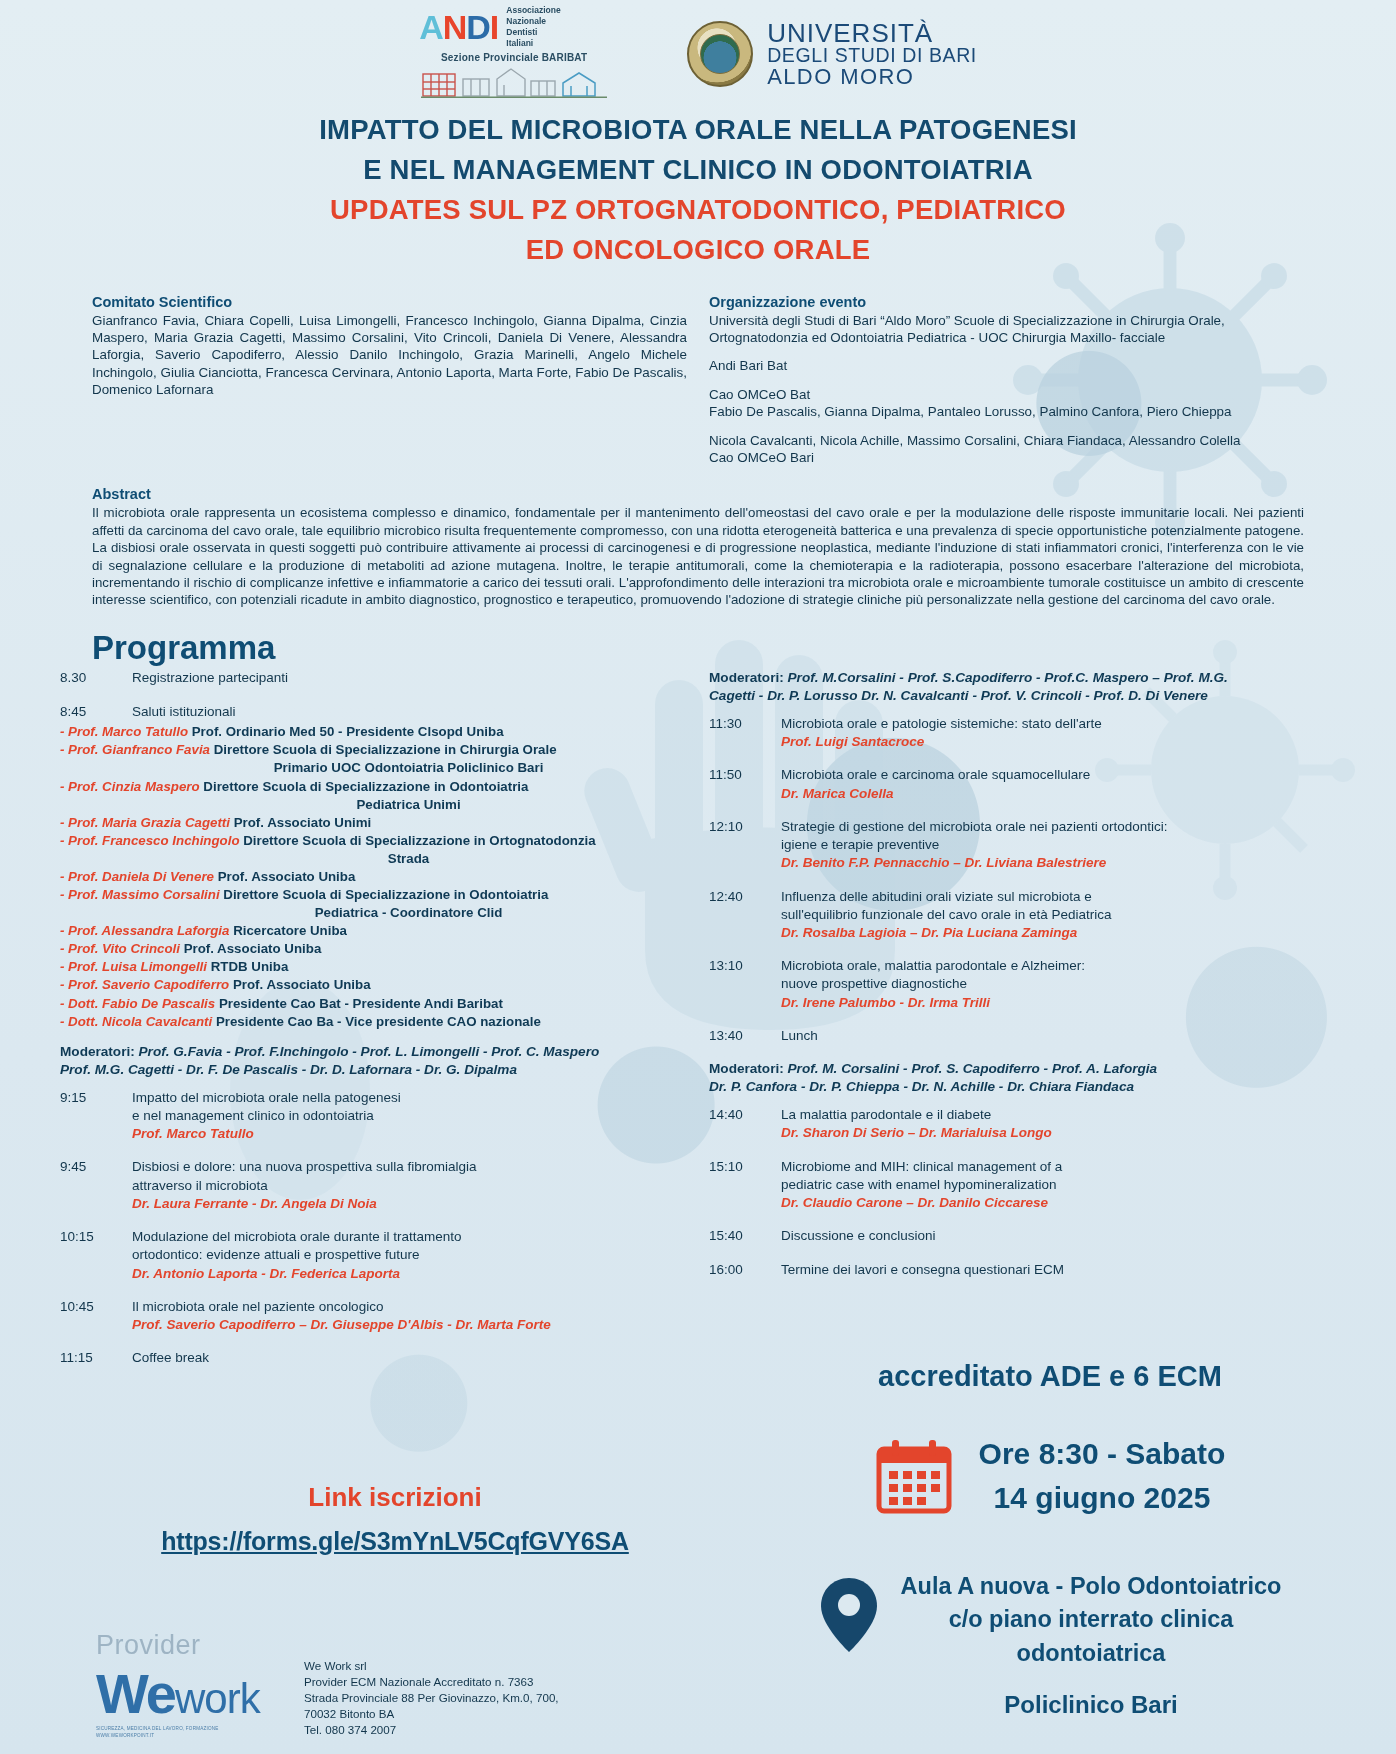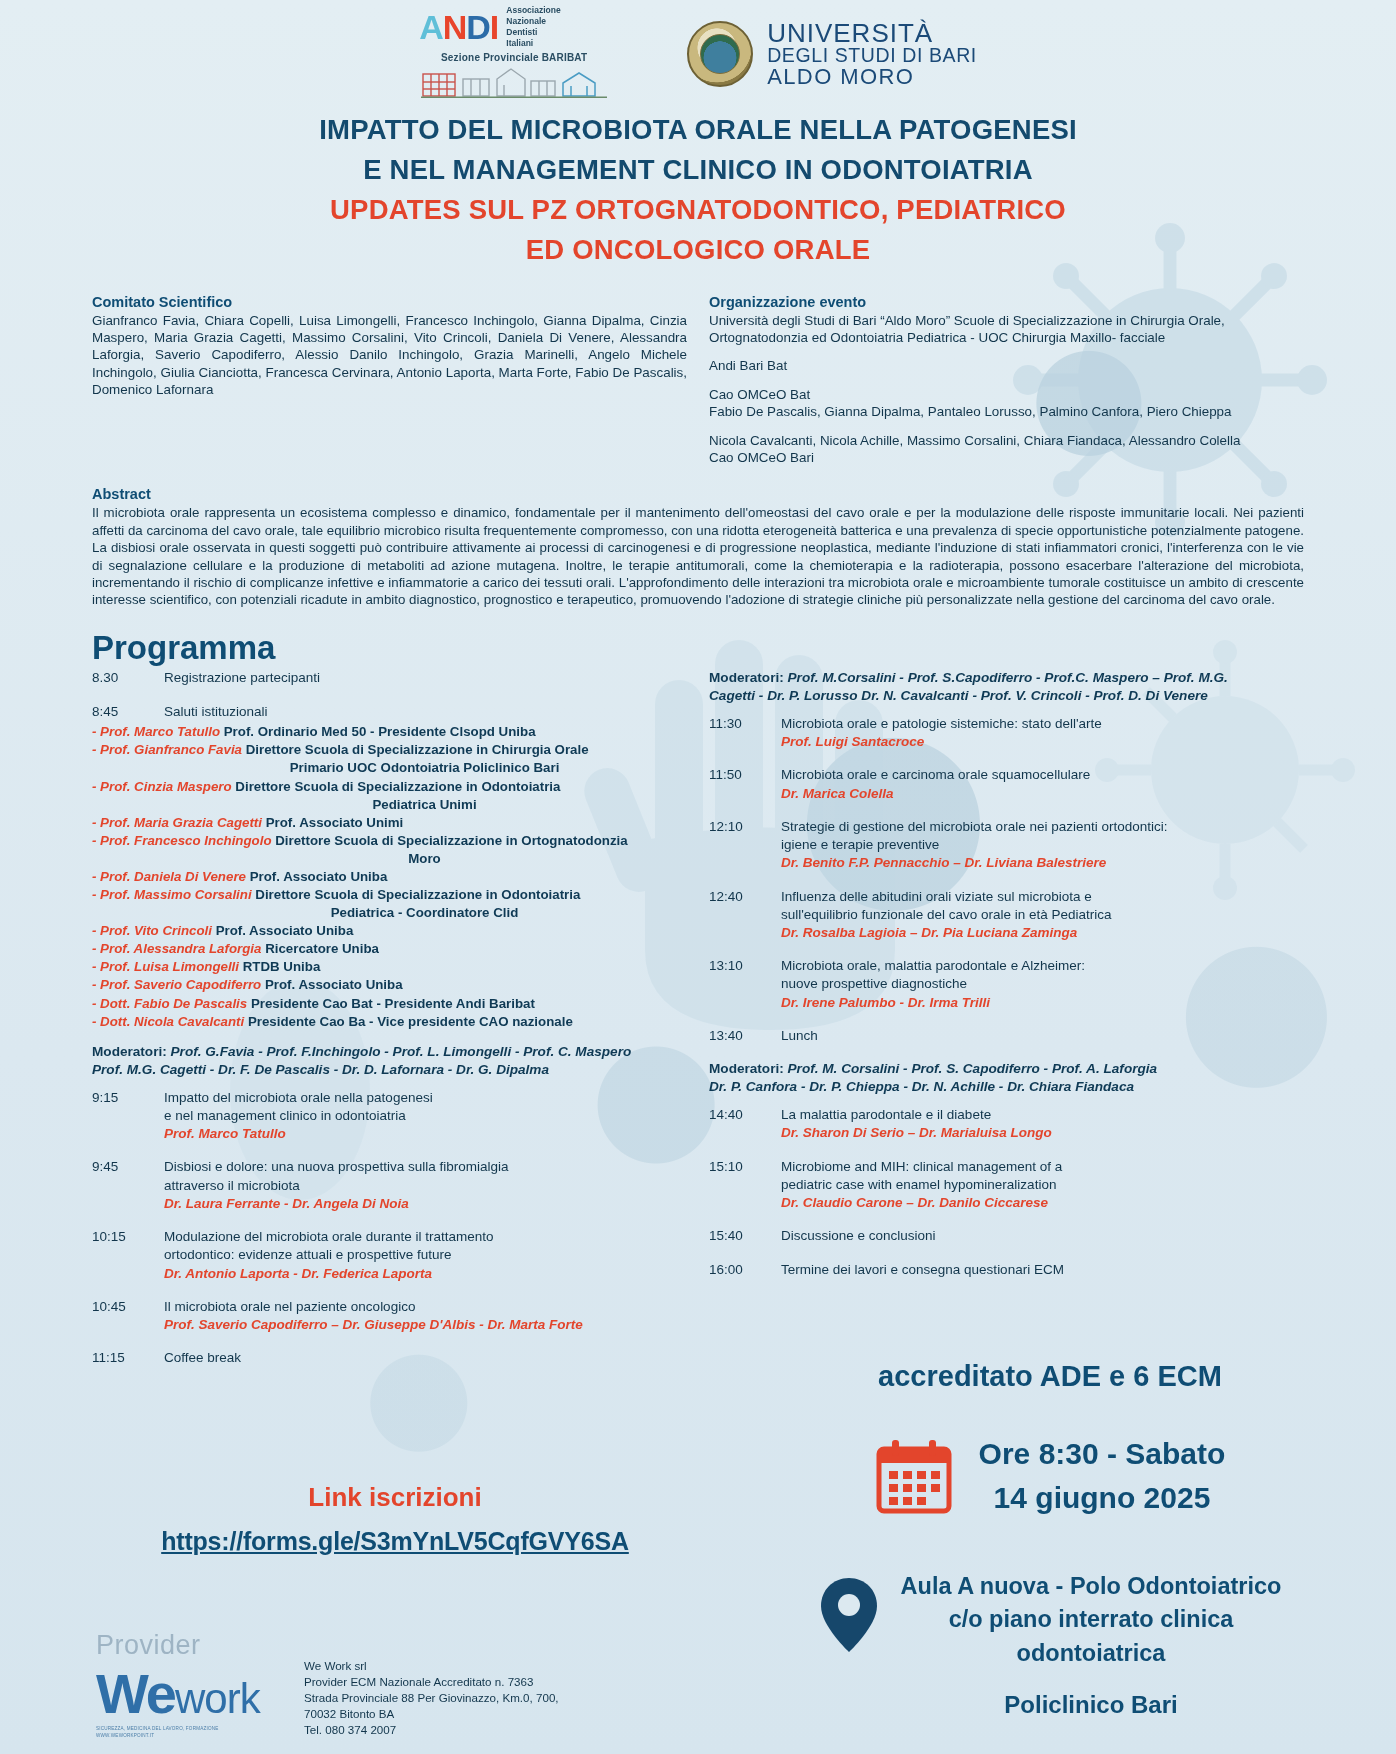--- a/index.html
+++ b/index.html
@@ -69,21 +69,21 @@
   .body-sm { color: #12364c; font-size: 13.4px; line-height: 1.30; text-align: justify; }
   .body-sm.ra { text-align: left; }
   .gap { height: 11px; }
 
   
   .abstract-wrap { padding: 0 92px; margin-top: 20px; position: relative; }
   .abstract-body { color: #12364c; font-size: 13.3px; line-height: 1.31; text-align: justify; }
 
   
   .prog-title { color: #0f4d74; font-size: 33px; font-weight: bold; padding: 0 92px; margin-top: 20px; }
-  .prog { display: flex; padding: 0 92px; gap: 22px; position: relative; margin-top: 2px; }
+  .prog { display: flex; padding: 0 60px; gap: 22px; position: relative; margin-top: 2px; }
   .pcol { width: 50%; }
 
   .row { display: flex; font-size: 13.5px; color: #12364c; line-height: 1.35; margin-bottom: 2px; }
   .row .time { width: 72px; flex: 0 0 72px; }
   .row .desc { flex: 1; }
   .speaker { color: #e3452c; font-style: italic; font-weight: bold; }
   .slot { margin-bottom: 15px; }
 
   .salutline {
     font-size: 13.3px; color: #0f3a55; line-height: 1.36; font-weight: bold;
@@ -290,25 +290,25 @@
       <div class="row">
         <div class="time">8:45</div>
         <div class="desc">Saluti istituzionali</div>
       </div>
 
       <div id="saluti-list">
           <div class="salutline"><span class="nm">- Prof. Marco Tatullo </span><span>Prof. Ordinario Med 50 - Presidente Clsopd Uniba</span></div>
           <div class="salutline"><span class="nm">- Prof. Gianfranco Favia </span><span>Direttore Scuola di Specializzazione in Chirurgia Orale</span><span class="salut-ind">Primario UOC Odontoiatria Policlinico Bari</span></div>
           <div class="salutline"><span class="nm">- Prof. Cinzia Maspero </span><span>Direttore Scuola di Specializzazione in Odontoiatria</span><span class="salut-ind">Pediatrica Unimi</span></div>
           <div class="salutline"><span class="nm">- Prof. Maria Grazia Cagetti </span><span>Prof. Associato Unimi</span></div>
-          <div class="salutline"><span class="nm">- Prof. Francesco Inchingolo </span><span>Direttore Scuola di Specializzazione in Ortognatodonzia</span><span class="salut-ind">Moro</span></div>
+          <div class="salutline"><span class="nm">- Prof. Francesco Inchingolo </span><span>Direttore Scuola di Specializzazione in Ortognatodonzia</span><span class="salut-ind">Strada</span></div>
           <div class="salutline"><span class="nm">- Prof. Daniela Di Venere </span><span>Prof. Associato Uniba</span></div>
           <div class="salutline"><span class="nm">- Prof. Massimo Corsalini </span><span>Direttore Scuola di Specializzazione in Odontoiatria</span><span class="salut-ind">Pediatrica - Coordinatore Clid</span></div>
+          <div class="salutline"><span class="nm">- Prof. Alessandra Laforgia </span><span>Ricercatore Uniba</span></div>
           <div class="salutline"><span class="nm">- Prof. Vito Crincoli </span><span>Prof. Associato Uniba</span></div>
-          <div class="salutline"><span class="nm">- Prof. Alessandra Laforgia </span><span>Ricercatore Uniba</span></div>
           <div class="salutline"><span class="nm">- Prof. Luisa Limongelli </span><span>RTDB Uniba</span></div>
           <div class="salutline"><span class="nm">- Prof. Saverio Capodiferro </span><span>Prof. Associato Uniba</span></div>
           <div class="salutline"><span class="nm">- Dott. Fabio De Pascalis </span><span>Presidente Cao Bat - Presidente Andi Baribat</span></div>
           <div class="salutline"><span class="nm">- Dott. Nicola Cavalcanti </span><span>Presidente Cao Ba - Vice presidente CAO nazionale</span></div>
         </div>
 
       <div class="moder">
         <span>Moderatori:</span>
         <i>Prof. G.Favia - Prof. F.Inchingolo - Prof. L. Limongelli - Prof. C. Maspero</i><br>
         <i>Prof. M.G. Cagetti - Dr. F. De Pascalis - Dr. D. Lafornara - Dr. G. Dipalma</i>

